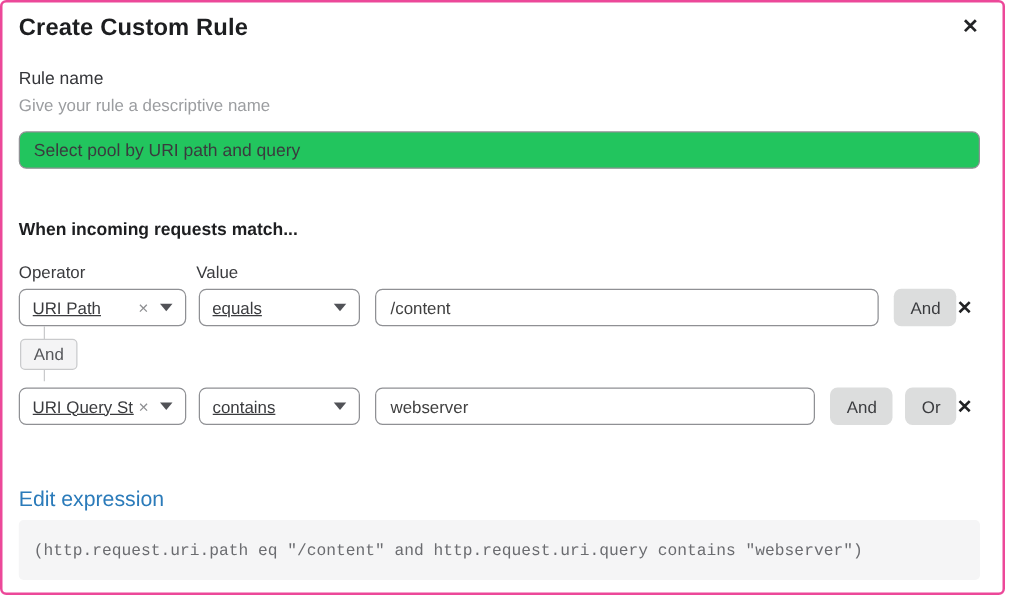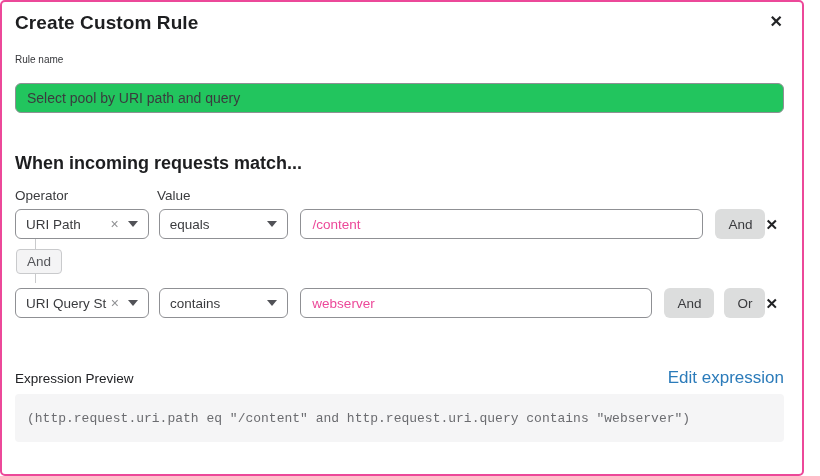--- a/index.html
+++ b/index.html
@@ -14,52 +14,52 @@
     overflow:hidden;
   }
   .inner { padding:10px 18px 0 13px; }
 
   
   .hdr { display:flex; justify-content:space-between; align-items:flex-start; height:23px; }
   .title { font-size:19px; font-weight:bold; color:#1d1e20; letter-spacing:.1px; }
   .close-btn { background:none; border:none; font-size:16px; font-weight:bold; color:#232426; cursor:pointer; line-height:1; padding:2px 1px 0 0; }
 
   
-  .rule-label { margin-top:19px; font-size:10px; color:#35363a; height:17px; }
+  .rule-label { margin-top:19px; font-size:14px; color:#35363a; height:17px; }
   .rule-helper { margin-top:6px; font-size:13.5px; color:#9b9da0; height:16px; }
   .text-input {
     margin-top:12px; width:100%; height:30px;
     border:1px solid #8f9094; border-radius:6px;
     font-family:"Liberation Sans", sans-serif;
     font-size:14px; color:#3a3b3e; padding:0 11px;
     background:#22c55e; outline:none; display:block;
   }
 
   
-  .match-heading { margin-top:40px; font-size:18px; font-weight:bold; color:#1d1e20; height:18px; }
+  .match-heading { margin-top:40px; font-size:14px; font-weight:bold; color:#1d1e20; height:18px; }
   .col-labels { display:flex; margin-top:17px; font-size:13.5px; color:#3a3b3e; height:16px; }
   .col-labels .c1 { width:144px; }
   .col-labels .c2 { width:142px; }
 
   .cond-row { display:flex; align-items:center; margin-top:5px; height:30px; }
   .select {
     height:30px; border:1px solid #8f9094; border-radius:6px; background:#fff;
     display:flex; align-items:center; padding:0 10px; cursor:pointer;
     font-size:13.5px; color:#3a3b3e;
   }
-  .select .sel-text { flex:1; white-space:nowrap; overflow:hidden; }
+  .select .sel-text { flex:1; white-space:nowrap; overflow:hidden;text-decoration:underline; }
   .sel-field { width:134px; }
   .sel-op { width:130px; margin-left:10px;gap:18px; }
   .clear-x { font-size:14px; color:#8f9093; margin:0 9px 0 4px; line-height:1; cursor:pointer; }
   .chev { width:0; height:0; border-left:5px solid transparent; border-right:5px solid transparent; border-top:6px solid #515257; }
 
   .val-input {
     height:30px; border:1px solid #8f9094; border-radius:6px;
     font-family:"Liberation Sans", sans-serif;
-    font-size:13.5px; color:#ec4899; padding:0 11px; outline:none;
+    font-size:13.5px; color:#404040; padding:0 11px; outline:none;
   }
   .val-1 { width:404px; margin-left:12px; }
   .val-2 { width:354px; margin-left:12px; }
 
   .gray-btn {
     height:30px; border:none; border-radius:6px; background:#dcdddd;
     font-family:"Liberation Sans", sans-serif;
     font-size:13.5px; color:#3a3b3e; padding:0 13px; cursor:pointer;
   }
   .gb-1 { margin-left:12px; }
@@ -91,20 +91,21 @@
 
 <div class="dialog">
   <div class="inner">
 
     <div class="hdr">
       <div class="title">Create Custom Rule</div>
       <button class="close-btn">✕</button>
     </div>
 
     <div class="rule-label">Rule name</div>
+    <div class="rule-helper">Give your rule a descriptive name</div>
     <input class="text-input" type="text" value="Select pool by URI path and query" style="">
 
     <div class="match-heading">When incoming requests match...</div>
 
     <div class="col-labels">
       <span class="c2">Operator</span>
       <span class="c3">Value</span>
     </div>
 
     <div class="cond-row">
@@ -136,19 +137,18 @@
         <span class="sel-text">contains</span>
         <span class="chev"></span>
       </div>
       <input class="val-input val-2" type="text" value="webserver" style="">
       <button class="gray-btn gb-1">And</button>
       <button class="gray-btn gb-2">Or</button>
       <button class="remove-x">✕</button>
     </div>
 
     <div class="expr-head">
-      <span class="expr-label">Expression Preview</span>
       <a class="expr-link" style="color: rgb(43, 123, 186);">Edit expression</a>
     </div>
     <div class="expr-code" style="background: rgb(245, 245, 246);">(http.request.uri.path eq "/content" and http.request.uri.query contains "webserver")</div>
 
   </div>
 </div>
 
 </body></html>

